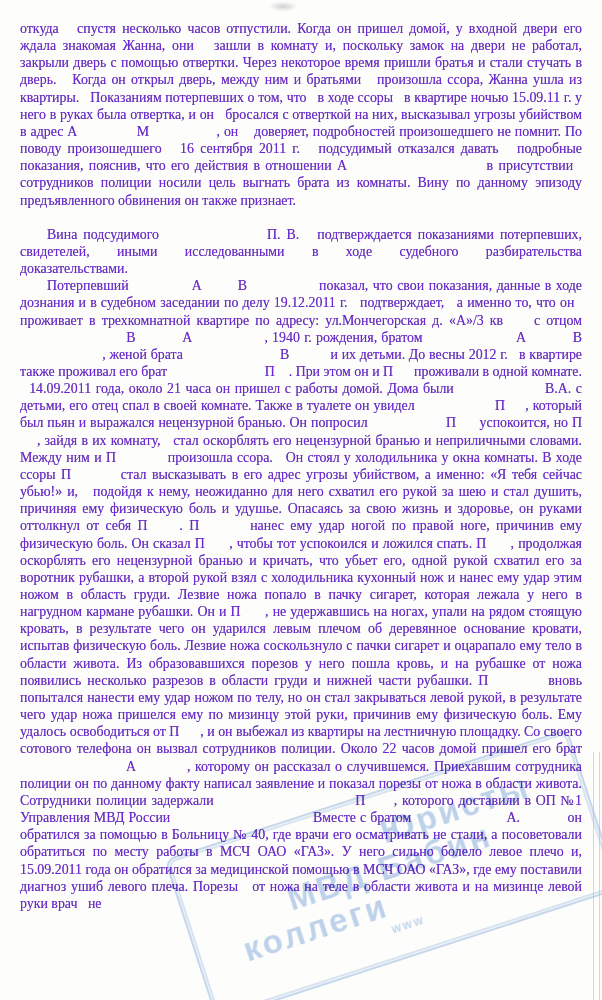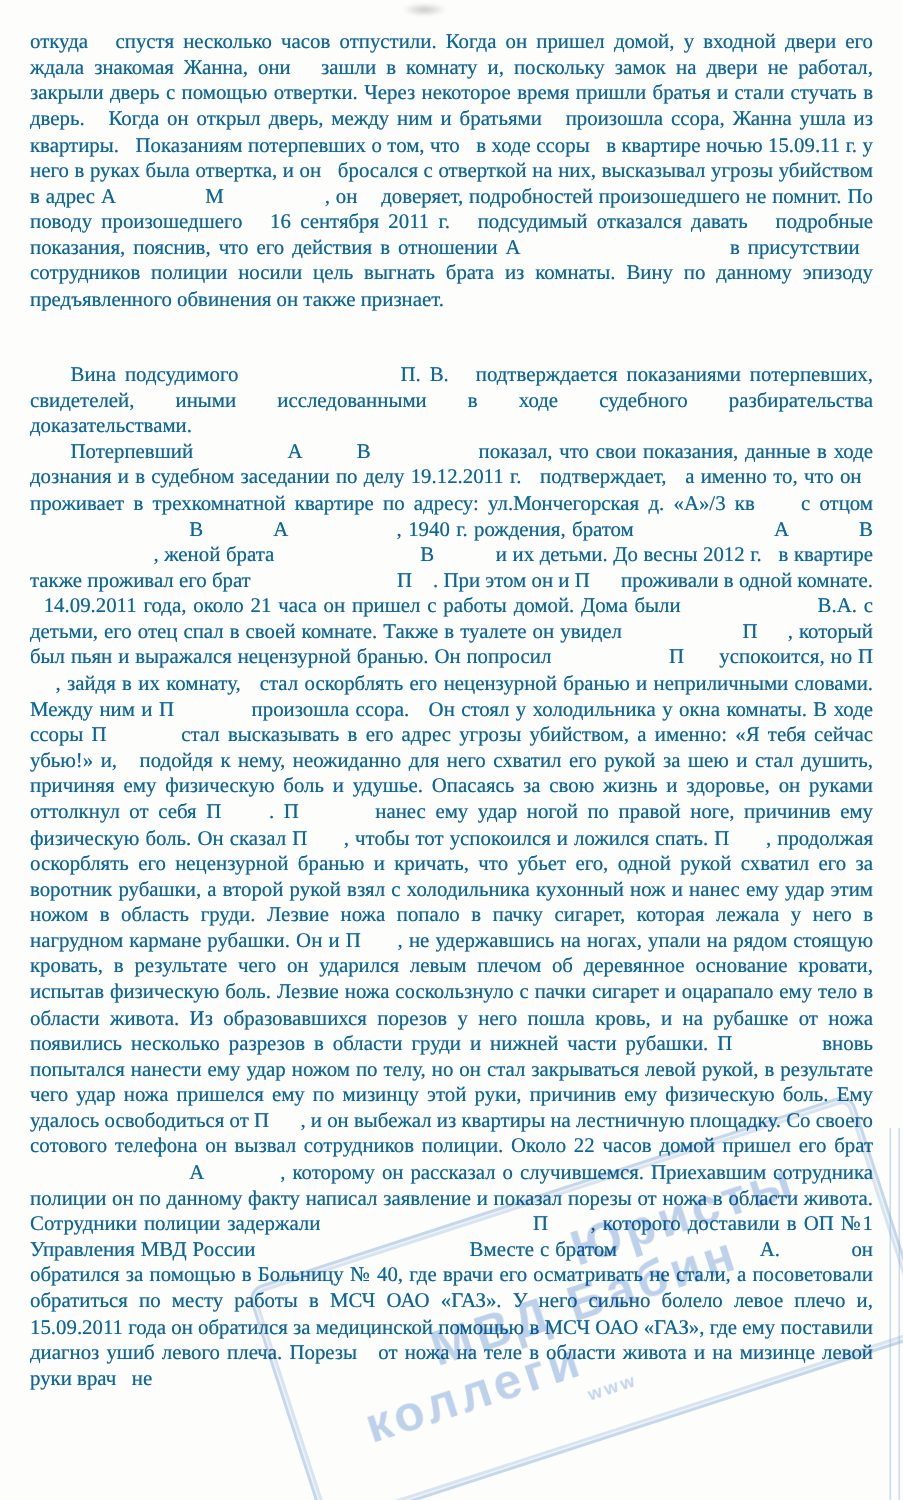--- a/index.html
+++ b/index.html
@@ -16,30 +16,30 @@
     position: absolute;
     left: 268px; top: 2px;
     width: 30px; height: 9px;
     background: radial-gradient(ellipse at center, rgba(120,120,125,0.38), rgba(120,120,125,0) 70%);
     filter: blur(1px);
   }
   .doc {
     position: absolute;
     left: 20px; top: 20px;
     width: 562px;
-    color: #0369a1;
+    color: #6d28d9;
     font-size: 13.9px;
     line-height: 17.15px;
     text-align: justify;
     text-shadow: 0 0 0.5px rgba(62,62,64,0.6);
     z-index: 1;
   }
   .para { margin: 0; }
   .para.indent { text-indent: 27px; }
-  .para.space-before { margin-top: 33px; }
+  .para.space-before { margin-top: 17px; }
 
   
   .watermark {
     position: absolute;
     left: 180px; top: 790px;
     width: 420px; height: 165px;
     transform: rotate(-18deg);
     border: 2px solid rgba(125,165,215,0.42);
     border-radius: 10px;
     box-shadow: inset 0 0 0 1px rgba(255,255,255,0.6), inset 0 0 0 3px rgba(125,165,215,0.28);

